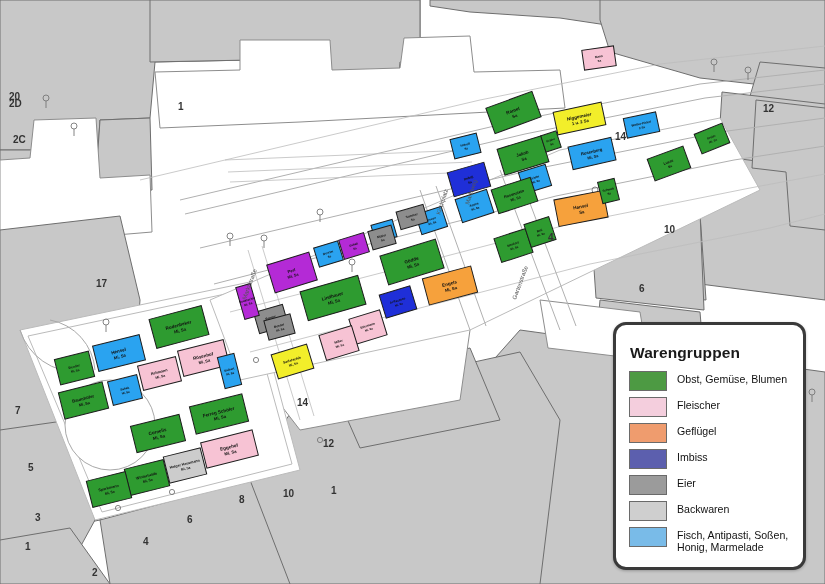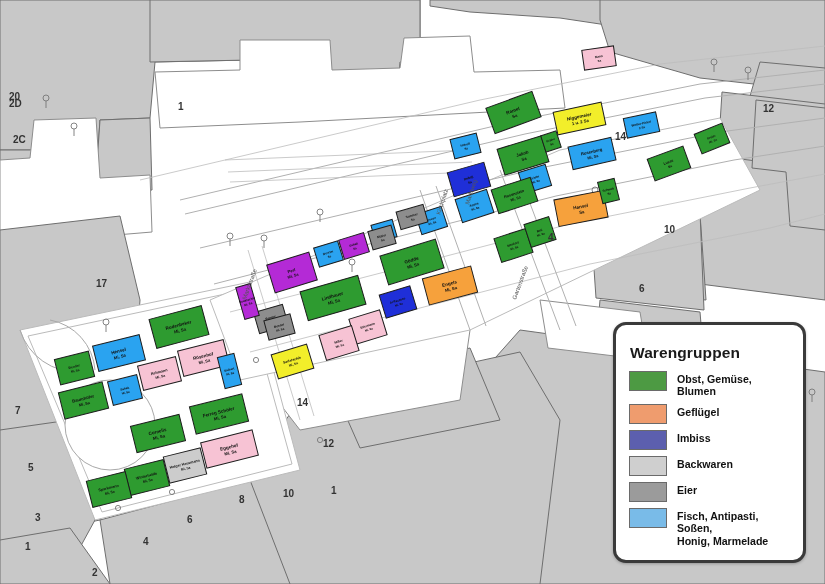--- a/index.html
+++ b/index.html
@@ -12,21 +12,21 @@
   #legend{
     position:absolute;left:613px;top:322px;width:193px;
     background:#ffffff;border:3px solid #3a3a3a;border-radius:13px;
     padding:11px 12px 12px 13px;box-sizing:border-box;
     box-shadow:0 1px 3px rgba(0,0,0,.25);
   }
   #legend .legend-title{
     font-size:15.5px;font-weight:bold;color:#1a1a1a;
     margin:8px 0 9px 1px;letter-spacing:.1px;
   }
-  #legend .legend-row{display:flex;align-items:flex-start;margin-bottom:6px;font-weight:bold;}
+  #legend .legend-row{display:flex;align-items:flex-start;margin-bottom:6px;}
   #legend .legend-row:last-child{margin-bottom:1px;}
   #legend .swatch{
     width:38px;height:20px;flex:0 0 38px;border:1px solid #6a6a6a;
     margin-right:10px;box-sizing:border-box;
   }
   #legend .legend-label{
     font-size:10.6px;color:#111;line-height:12.4px;padding-top:2px;
   }
 </style>
 </head>
@@ -434,35 +434,39 @@
   </svg>
 
   <div id="legend">
     <div class="legend-title">Warengruppen</div>
     <div id="legend-rows">
         <div class="legend-row">
           <div class="swatch" style="background: rgb(77, 154, 67);"></div>
           <div class="legend-label">Obst, Gemüse, Blumen</div>
         </div>
         <div class="legend-row">
+          <div class="swatch" style="background: rgb(244, 206, 221);"></div>
+          <div class="legend-label">Fleischer</div>
+        </div>
+        <div class="legend-row">
           <div class="swatch" style="background: rgb(239, 156, 110);"></div>
           <div class="legend-label">Geflügel</div>
         </div>
         <div class="legend-row">
           <div class="swatch" style="background: rgb(92, 95, 174);"></div>
           <div class="legend-label">Imbiss</div>
         </div>
         <div class="legend-row">
+          <div class="swatch" style="background: rgb(155, 155, 155);"></div>
+          <div class="legend-label">Eier</div>
+        </div>
+        <div class="legend-row">
           <div class="swatch" style="background: rgb(207, 207, 207);"></div>
           <div class="legend-label">Backwaren</div>
         </div>
         <div class="legend-row">
-          <div class="swatch" style="background: rgb(155, 155, 155);"></div>
-          <div class="legend-label">Eier</div>
-        </div>
-        <div class="legend-row">
           <div class="swatch" style="background: rgb(121, 187, 232);"></div>
           <div class="legend-label">Fisch, Antipasti, Soßen,<br>Honig, Marmelade</div>
         </div>
       </div>
   </div>
 
 </div>
 
 </body></html>

